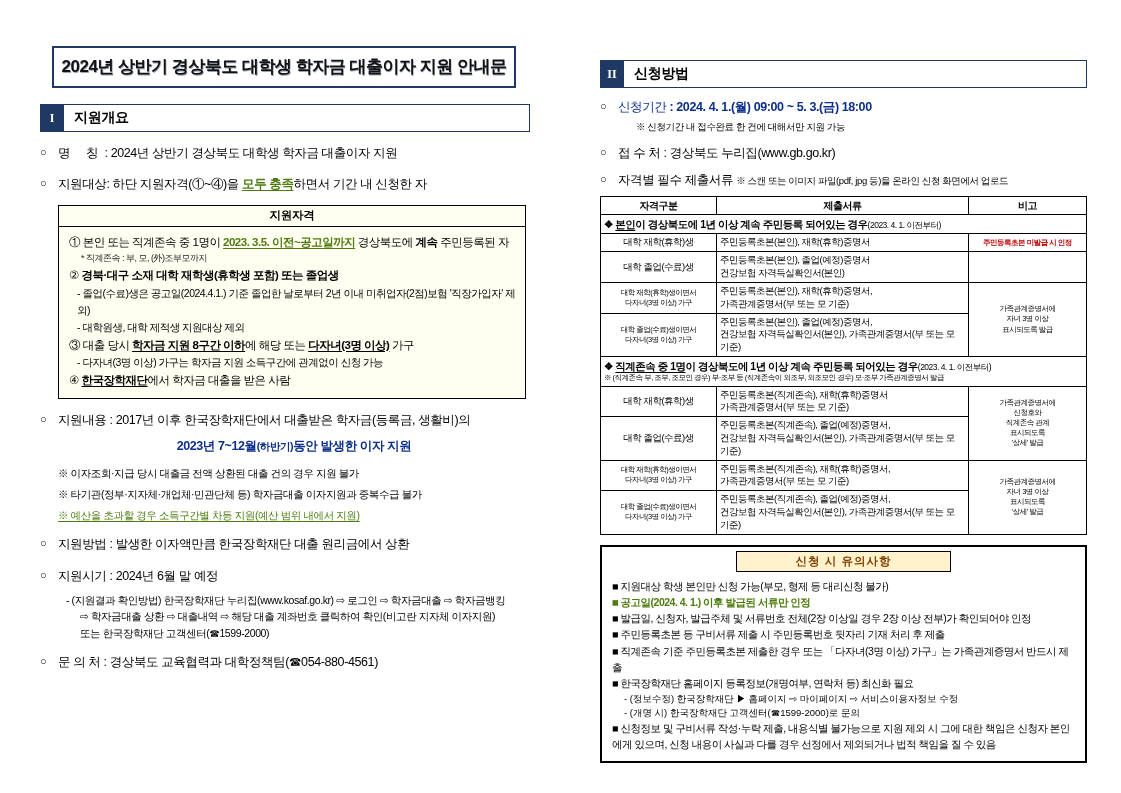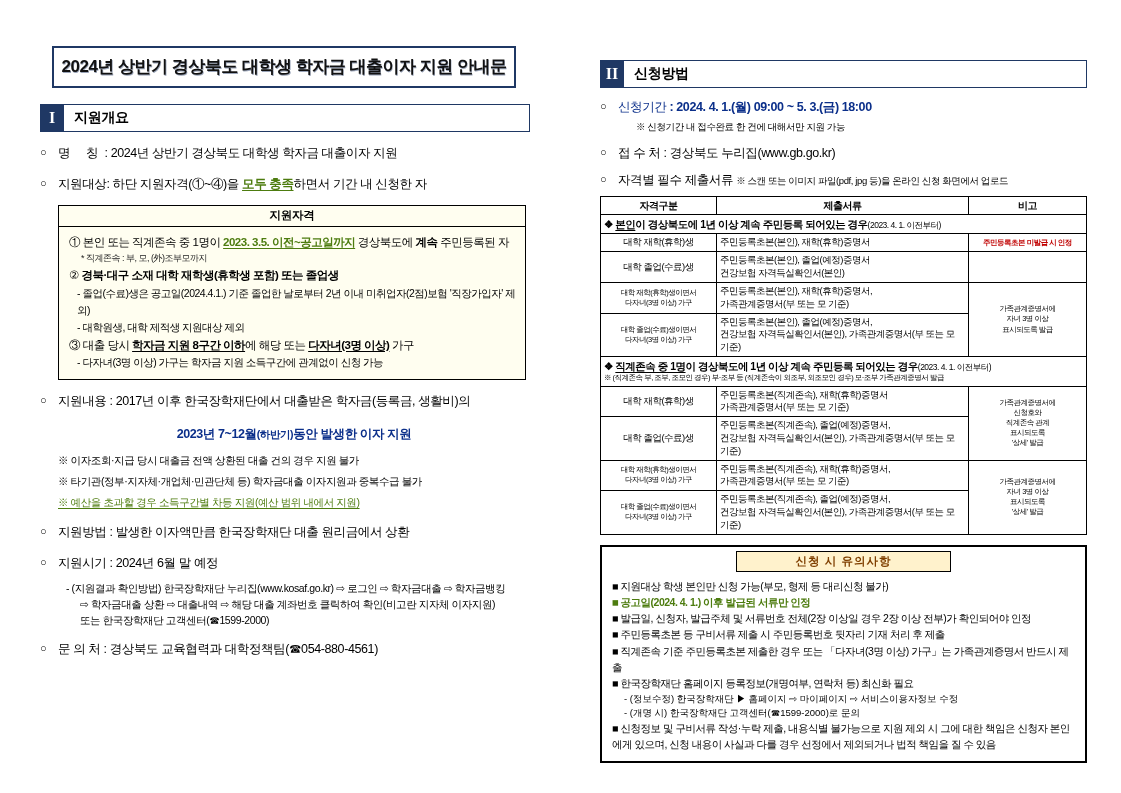--- a/index.html
+++ b/index.html
@@ -28,21 +28,21 @@
     text-shadow: 0.6px 0.6px 0 #9aa4b8;
     margin-left:12px;
     margin-right:14px;
   }
 
   
   .sec-head { display:flex; align-items:stretch; margin-top:16px; }
   .sec-num {
     width:24px; min-width:24px;
     background:#1f3864; color:#fff;
-    font-weight:bold; font-size:16px;
+    font-weight:bold; font-size:12px;
     display:flex; align-items:center; justify-content:center;
     font-family:"Liberation Serif", serif;
   }
   .sec-title {
     flex:1;
     border:1px solid #1f3864;
     border-left:none;
     padding:4px 10px;
     font-size:14px; font-weight:bold;
     letter-spacing:-0.3px;
@@ -180,30 +180,34 @@
           <div class="sub">- 졸업(수료)생은 공고일(2024.4.1.) 기준 졸업한 날로부터 2년 이내 미취업자(2점)보험 '직장가입자' 제외)</div>
           <div class="sub">- 대학원생, 대학 제적생 지원대상 제외</div>
         </div>
 
         <div>
           <span>③</span>
           <span>대출 당시 </span><u class="bold">학자금 지원 8구간 이하</u><span>에 해당 또는 </span><u class="bold">다자녀(3명 이상)</u><span> 가구</span>
           <div class="sub">- 다자녀(3명 이상) 가구는 학자금 지원 소득구간에 관계없이 신청 가능</div>
         </div>
 
+        <div>
+          <span>④</span>
+          <u class="bold">한국장학재단</u><span>에서 학자금 대출을 받은 사람</span>
+        </div>
 
       </div>
     </div>
 
     <div class="q-row">
       <div class="q-mark">○</div>
       <div class="q-body">
         <span>지원내용</span>
         <span>: 2017년 이후 한국장학재단에서 대출받은 학자금(등록금, 생활비)의</span>
-        <div class="center bluetxt bold" style="margin-top:13px;">
+        <div class="center bluetxt bold" style="margin-top:7px;">
           <span>2023년 7~12월</span><span class="sm">(하반기)</span><span>동안 발생한 이자 지원</span>
         </div>
         <div class="sm" style="margin-top:8px;">※  이자조회·지급 당시 대출금 전액 상환된 대출 건의 경우 지원 불가</div>
         <div class="sm" style="margin-top:5px;">※  타기관(정부·지자체·개업체·민관단체 등) 학자금대출 이자지원과 중복수급 불가</div>
         <div class="sm red" style="margin-top:5px;"><u>※  예산을 초과할 경우 소득구간별 차등 지원(예산 범위 내에서 지원)</u></div>
       </div>
     </div>
 
     <div class="q-row">
       <div class="q-mark">○</div>

